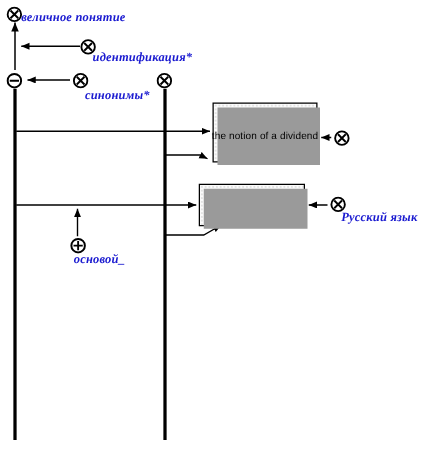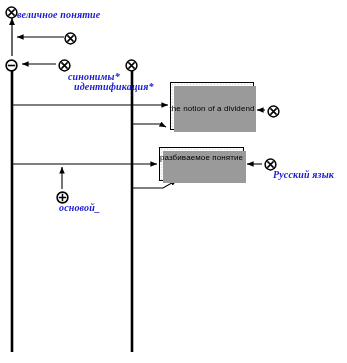--- a/index.html
+++ b/index.html
@@ -154,33 +154,32 @@
 
   <div class="node" style="left:56px;top:190px;">
     <svg viewBox="0 0 13 13" width="13" height="13">
       <circle cx="6.5" cy="6.5" r="5.4" fill="#ffffff" stroke="#000000" stroke-width="1.6"></circle>
       <path d="M2.8,6.5 L10.2,6.5 M6.5,2.8 L6.5,10.2" stroke="#000000" stroke-width="1.5"></path>
     </svg>
   </div>
 
   <div class="anno" style="left:17px;top:9px;">величное понятие</div>
 
-  <div class="anno" style="left:74px;top:41px;margin-top:40px;">идентификация*</div>
+  <div class="anno" style="left:74px;top:41px;">идентификация*</div>
 
   <div class="anno" style="left:68px;top:71px;">синонимы*</div>
 
 
 
   <div class="anno" style="left:273px;top:169px;">Русский язык</div>
 
   <div class="anno" style="left:59px;top:202px;">основой_</div>
 
   <div class="concept-box" style="left:170px;top:82px;width:84px;height:48px;align-items:center;">
     <div class="shadow"></div>
     <span class="box-label">the notion of a dividend</span>
   </div>
 
   <div class="concept-box" style="left:159px;top:147px;width:85px;height:34px;">
     <div class="shadow"></div>
-    <span class="box-label">разбиваемое понятие</span>
   </div>
 
 </div>
 
 </body></html>

